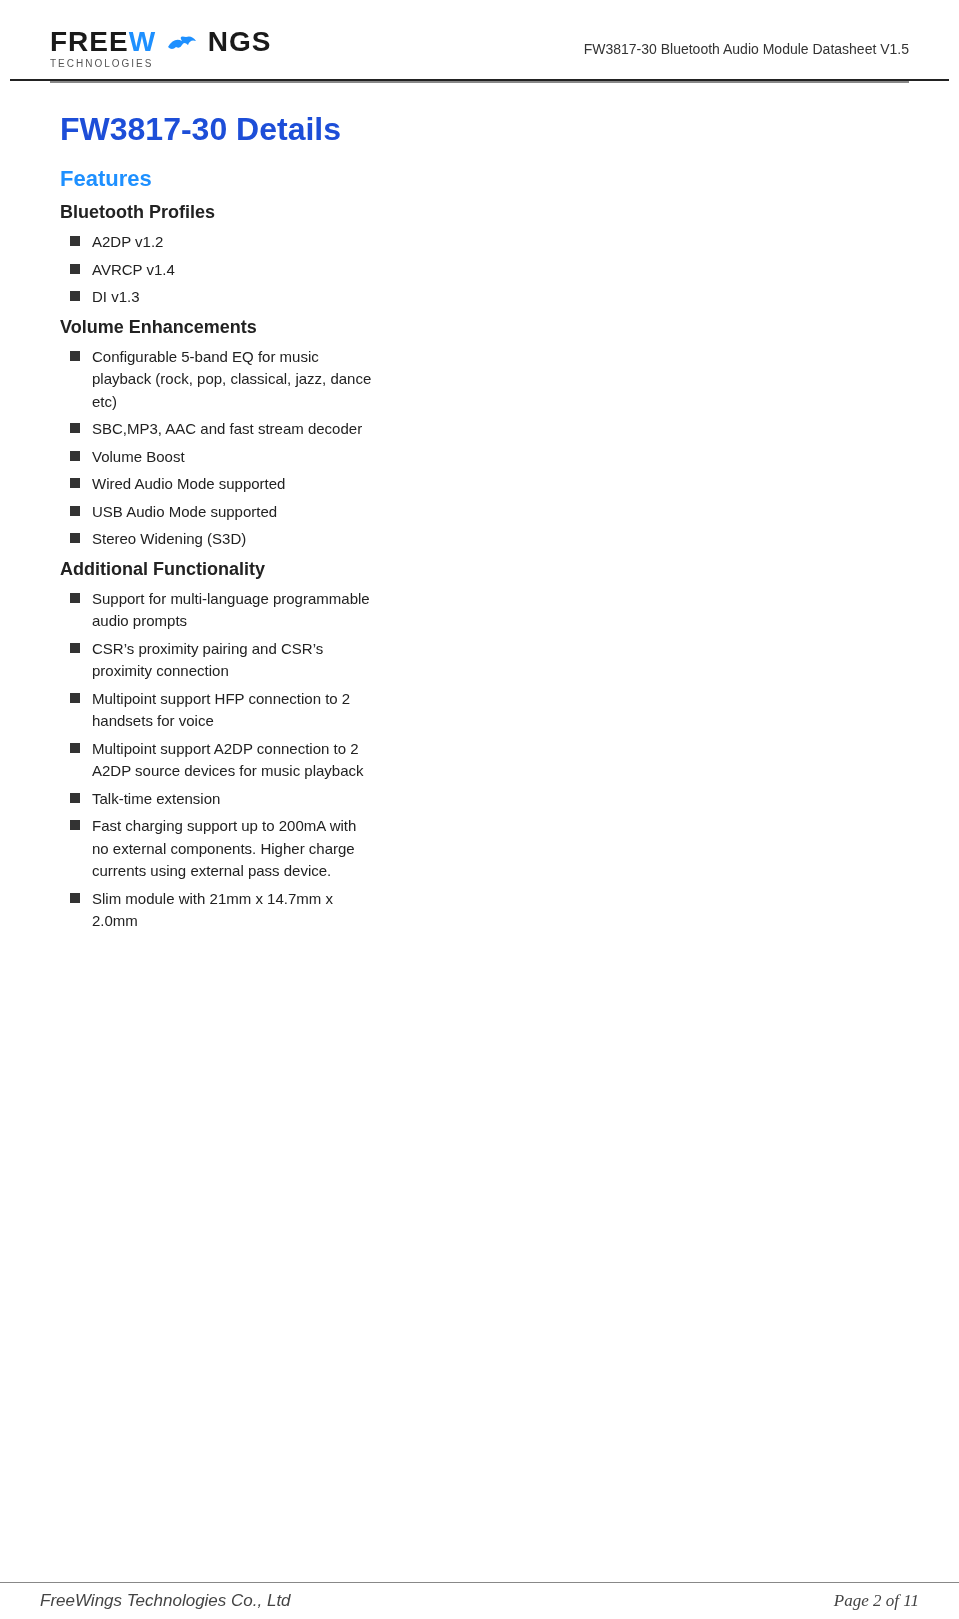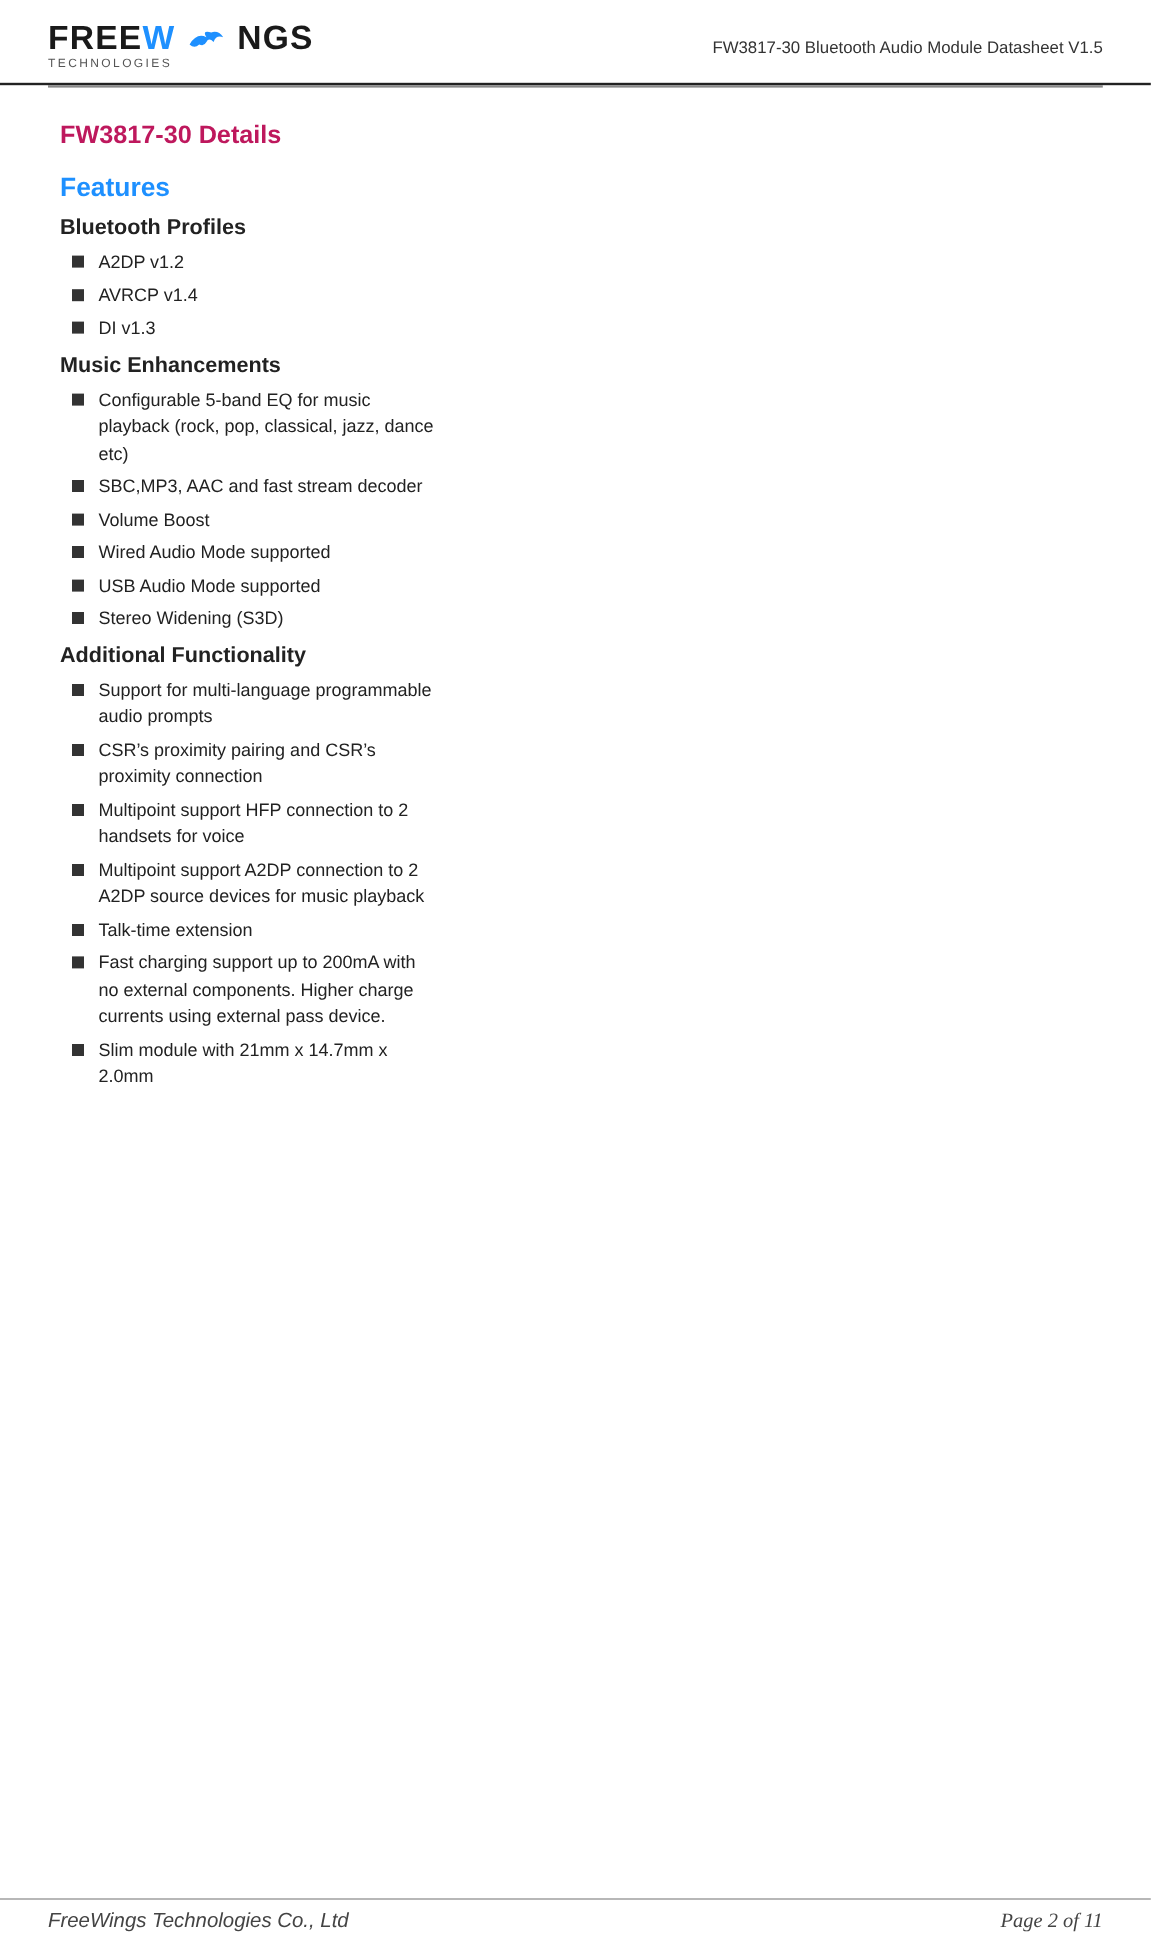--- a/index.html
+++ b/index.html
@@ -14,21 +14,21 @@
       background: #ffffff;
       font-family: Arial, sans-serif;
       font-size: 15px;
       color: #222;
       position: relative;
     }
 
     .page-container {
       width: 959px;
       min-height: 1619px;
-      padding: 0;
+      padding: 10px;
       position: relative;
     }
 
     
     .header {
       display: flex;
       justify-content: space-between;
       align-items: center;
       padding: 18px 40px 10px 40px;
       border-bottom: 2px solid #222;
@@ -77,23 +77,23 @@
       margin: 0 40px;
     }
 
     
     .main-content {
       padding: 20px 50px 60px 50px;
     }
 
     
     .page-title {
-      font-size: 21px;
+      font-size: 32px;
       font-weight: bold;
-      color: #be185d;
+      color: #1d4ed8;
       margin-bottom: 18px;
       margin-top: 8px;
     }
 
     
     .section-heading {
       font-size: 22px;
       font-weight: bold;
       color: #1e90ff;
       margin-bottom: 10px;
@@ -200,21 +200,21 @@
       <li>
         <span class="bullet-square"></span>
         <span class="bullet-text">AVRCP v1.4</span>
       </li>
       <li>
         <span class="bullet-square"></span>
         <span class="bullet-text">DI v1.3</span>
       </li>
     </ul>
 
-    <div class="subsection-heading">Music Enhancements</div>
+    <div class="subsection-heading">Volume Enhancements</div>
     <ul class="bullet-list">
       <li>
         <span class="bullet-square"></span>
         <span class="bullet-text">Configurable 5-band EQ for music<br>playback (rock, pop, classical, jazz, dance<br>etc)</span>
       </li>
       <li>
         <span class="bullet-square"></span>
         <span class="bullet-text">SBC,MP3, AAC and fast stream decoder</span>
       </li>
       <li>

